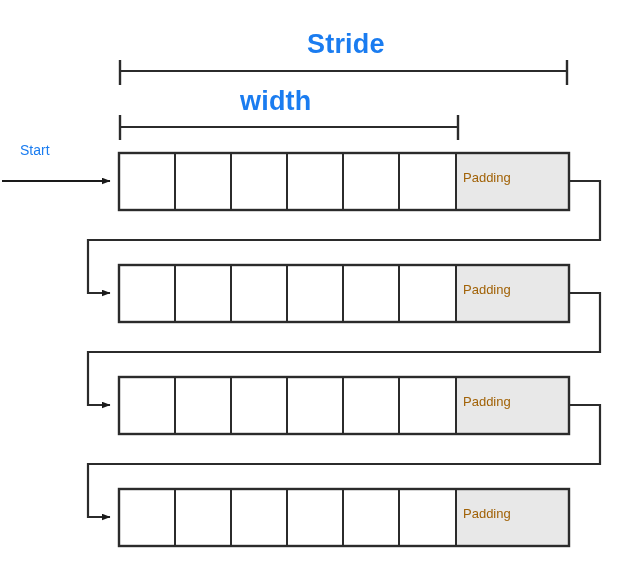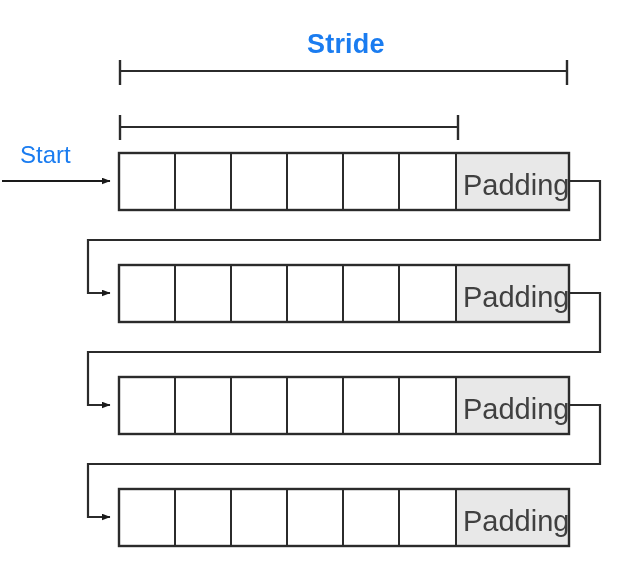--- a/index.html
+++ b/index.html
@@ -29,27 +29,27 @@
     color: #1a7cf0;
     white-space: nowrap;
     line-height: 1;
   }
   .dim-label {
     font-size: 27px;
     font-weight: bold;
     letter-spacing: 0.2px;
   }
   .start-label {
-    font-size: 24px;
+    font-size: 14px;
     font-weight: normal;
   }
   .pad-label {
-    font-size: 29px;
+    font-size: 13px;
     font-weight: normal;
-    color: #404040;
+    color: #a16207;
   }
   .watermark {
     position: absolute;
     color: #b9b9b9;
     font-size: 13px;
     white-space: nowrap;
     letter-spacing: 0.5px;
   }
 </style>
 </head>
@@ -132,20 +132,21 @@
       <path d="M 570 293 L 600 293 L 600 352 L 88 352 L 88 405 L 110 405" fill="none" stroke="#2b2b2b" stroke-width="2.2" marker-end="url(#arrowhead)"></path>
     </g>
 
     <g>
       <path d="M 570 405 L 600 405 L 600 464 L 88 464 L 88 517 L 110 517" fill="none" stroke="#2b2b2b" stroke-width="2.2" marker-end="url(#arrowhead)"></path>
     </g>
   </svg>
 
   <div class="label dim-label" style="left:307px; top:31px;">Stride</div>
 
+  <div class="label dim-label" style="left:240px; top:88px;">width</div>
 
   <div class="label start-label" style="left:20px; top:143px;">Start</div>
 
   <div class="label pad-label" style="left:463px; top:171px;">Padding</div>
 
   <div class="label pad-label" style="left:463px; top:283px;">Padding</div>
 
   <div class="label pad-label" style="left:463px; top:395px;">Padding</div>
 
   <div class="label pad-label" style="left:463px; top:507px;">Padding</div>

